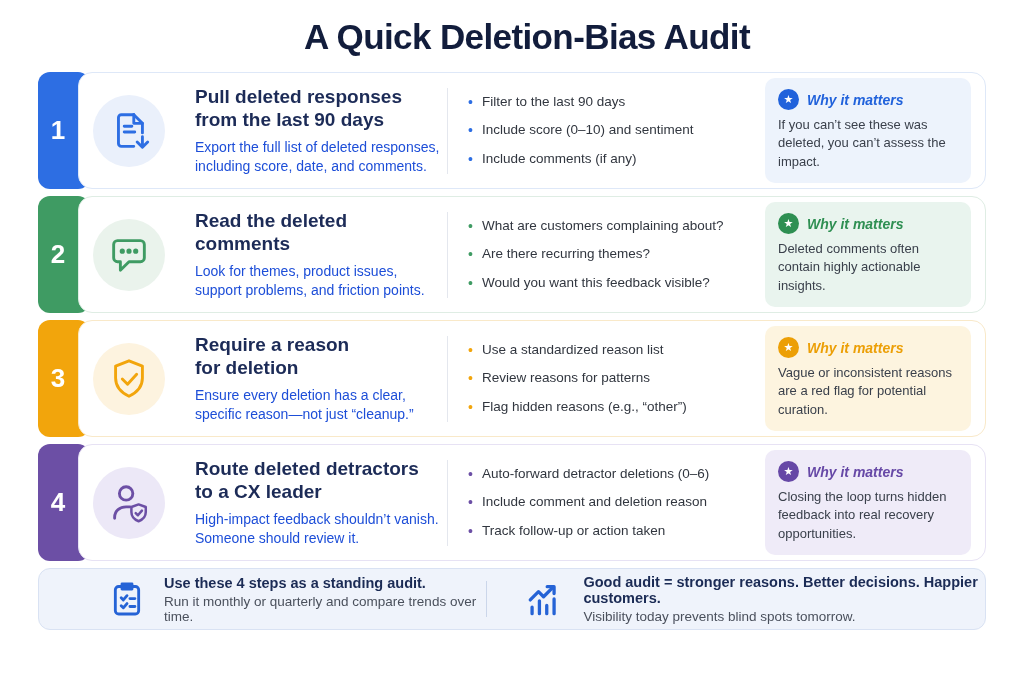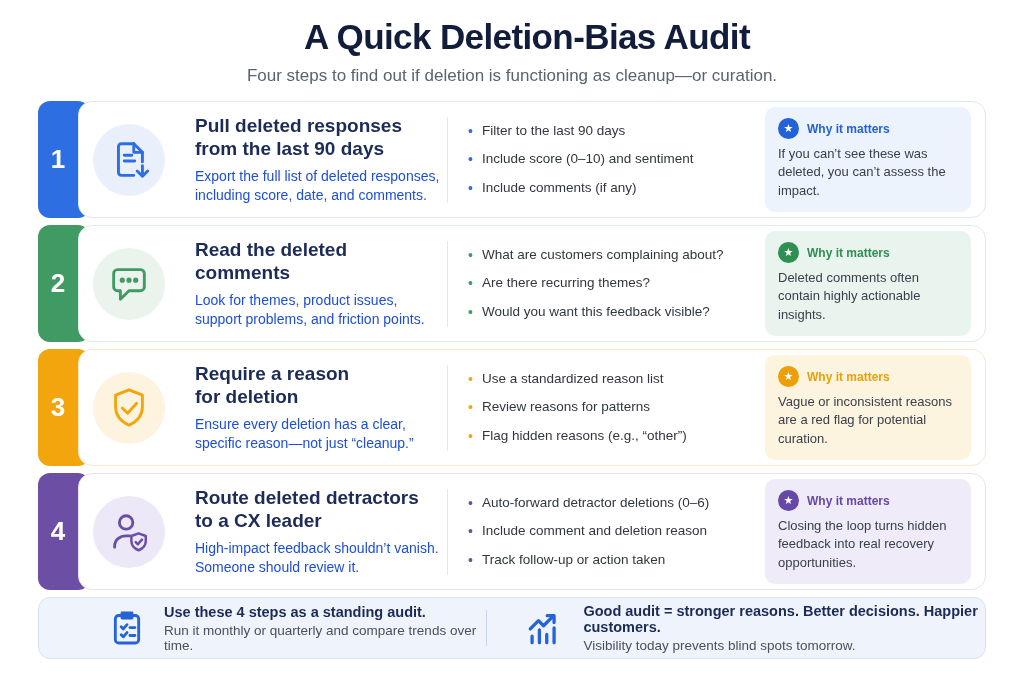--- a/index.html
+++ b/index.html
@@ -30,39 +30,38 @@
     gap:12px; }
   .bullet { display:flex; align-items:flex-start; gap:9px; font-size:13.5px;
     color:#31363f; line-height:1.2; }
   .bullet .dot { color:var(--accent); font-size:14px; line-height:1.15; }
   .why { width:206px; flex-shrink:0; border-radius:10px; background:var(--whybg);
     padding:11px 13px 12px; }
   .why-head { display:flex; align-items:center; gap:8px; margin-bottom:6px; }
   .why-star { width:21px; height:21px; border-radius:50%; background:var(--label);
     color:#fff; font-size:11px; display:flex; align-items:center;
     justify-content:center; flex-shrink:0; }
-  .why-label { font-size:12px; font-weight:bold; color:var(--label); }
+  .why-label { font-size:14px; font-weight:bold; color:var(--label);font-style:italic; }
   .why-text { font-size:13px; color:#3a404b; line-height:1.4; }
   .footer { margin-top:7px; height:62px; border-radius:12px; background:#eff3fb;
     border:1px solid #d9e2f3; display:flex; align-items:center; position:relative;padding-left:32px; }
   .f-div { position:absolute; left:47.2%; top:12px; bottom:12px; width:1px;
     background:#cbd6ea; }
   .f-sec { display:flex; align-items:center; gap:17px; }
   .f-left { width:47.2%; padding-left:36px; }
   .f-right { flex:1; padding-left:20px; }
   .f-icon { color:#2563d6; flex-shrink:0; display:flex; }
   .f-bold { font-size:14.5px; font-weight:bold; color:#1b2b55; }
   .f-text { font-size:13.5px; color:#4a505c; margin-top:3px; }
 </style>
 </head>
 <body>
 
 <div class="header">
   <div class="title">A Quick Deletion-Bias Audit</div>
-  <div class="subtitle">Four steps to find out if deletion is functioning as cleanup—or curation.</div>
 </div>
 
 <div class="wrap">
   <div class="steps" id="steps">
       <div class="step-row" style="--accent: #2d6ee3; --label: #2162db; --iconbg: #eaf0fb; --whybg: #edf3fc; --border: #dee8f8;">
     <div class="badge">1</div>
     <div class="card">
       <div class="icon-wrap">
             <span class="icon-slot" style="display:flex">
               <svg width="46" height="46" viewBox="0 0 48 48" fill="none" stroke="currentColor" stroke-linecap="round" stroke-linejoin="round" stroke-width="3">

